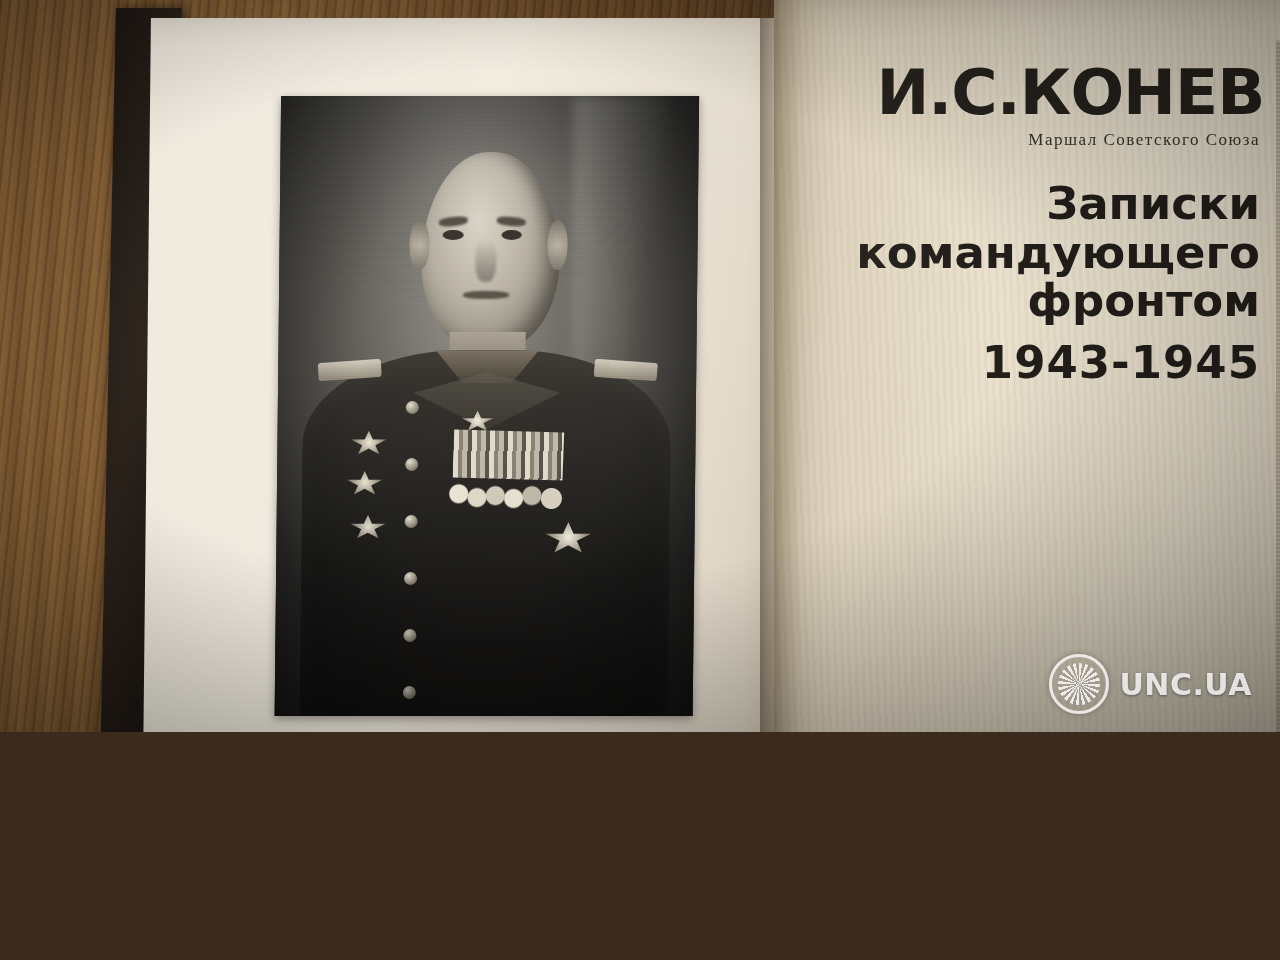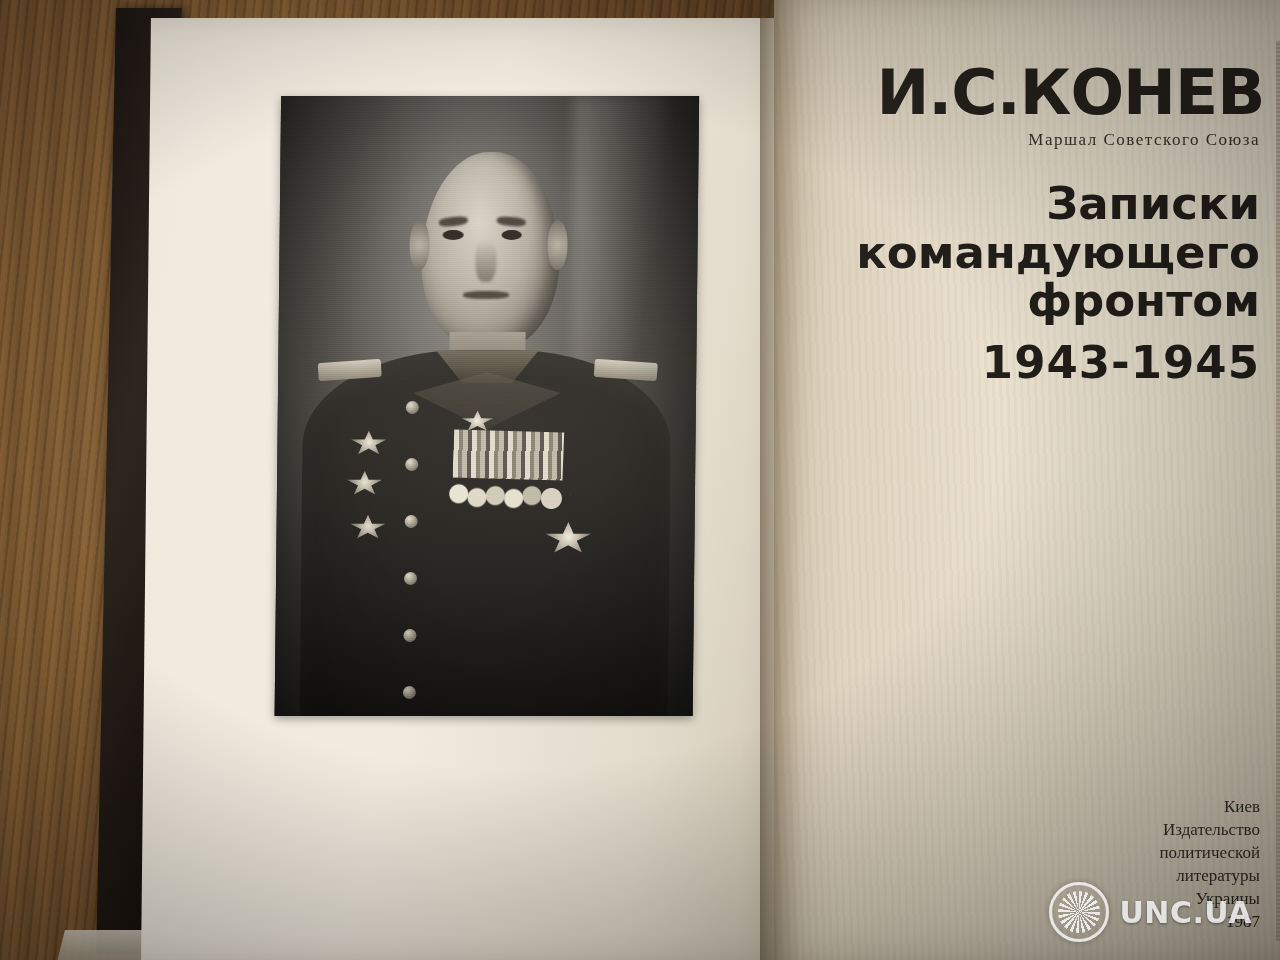--- a/index.html
+++ b/index.html
@@ -3,21 +3,21 @@
 <meta charset="utf-8">
 <style>
   html, body {
     margin: 0;
     padding: 0;
     background: #3b2b1c;
   }
   .scene {
     position: relative;
     width: 1280px;
-    height: 960px;
+    height: 732px;
     overflow: hidden;
     font-family: "Liberation Sans", sans-serif;
     background: linear-gradient(110deg, #7b5730 0%, #8a6336 18%, #6d4b28 36%, #53381e 55%, #7a5631 78%, #5e4124 100%);
   }
   
   .desk-grain {
     position: absolute;
     inset: 0;
     background:
       repeating-linear-gradient(96deg, rgba(0,0,0,0.16) 0px, rgba(0,0,0,0.16) 2px, rgba(255,255,255,0.04) 3px, rgba(0,0,0,0.0) 9px),

